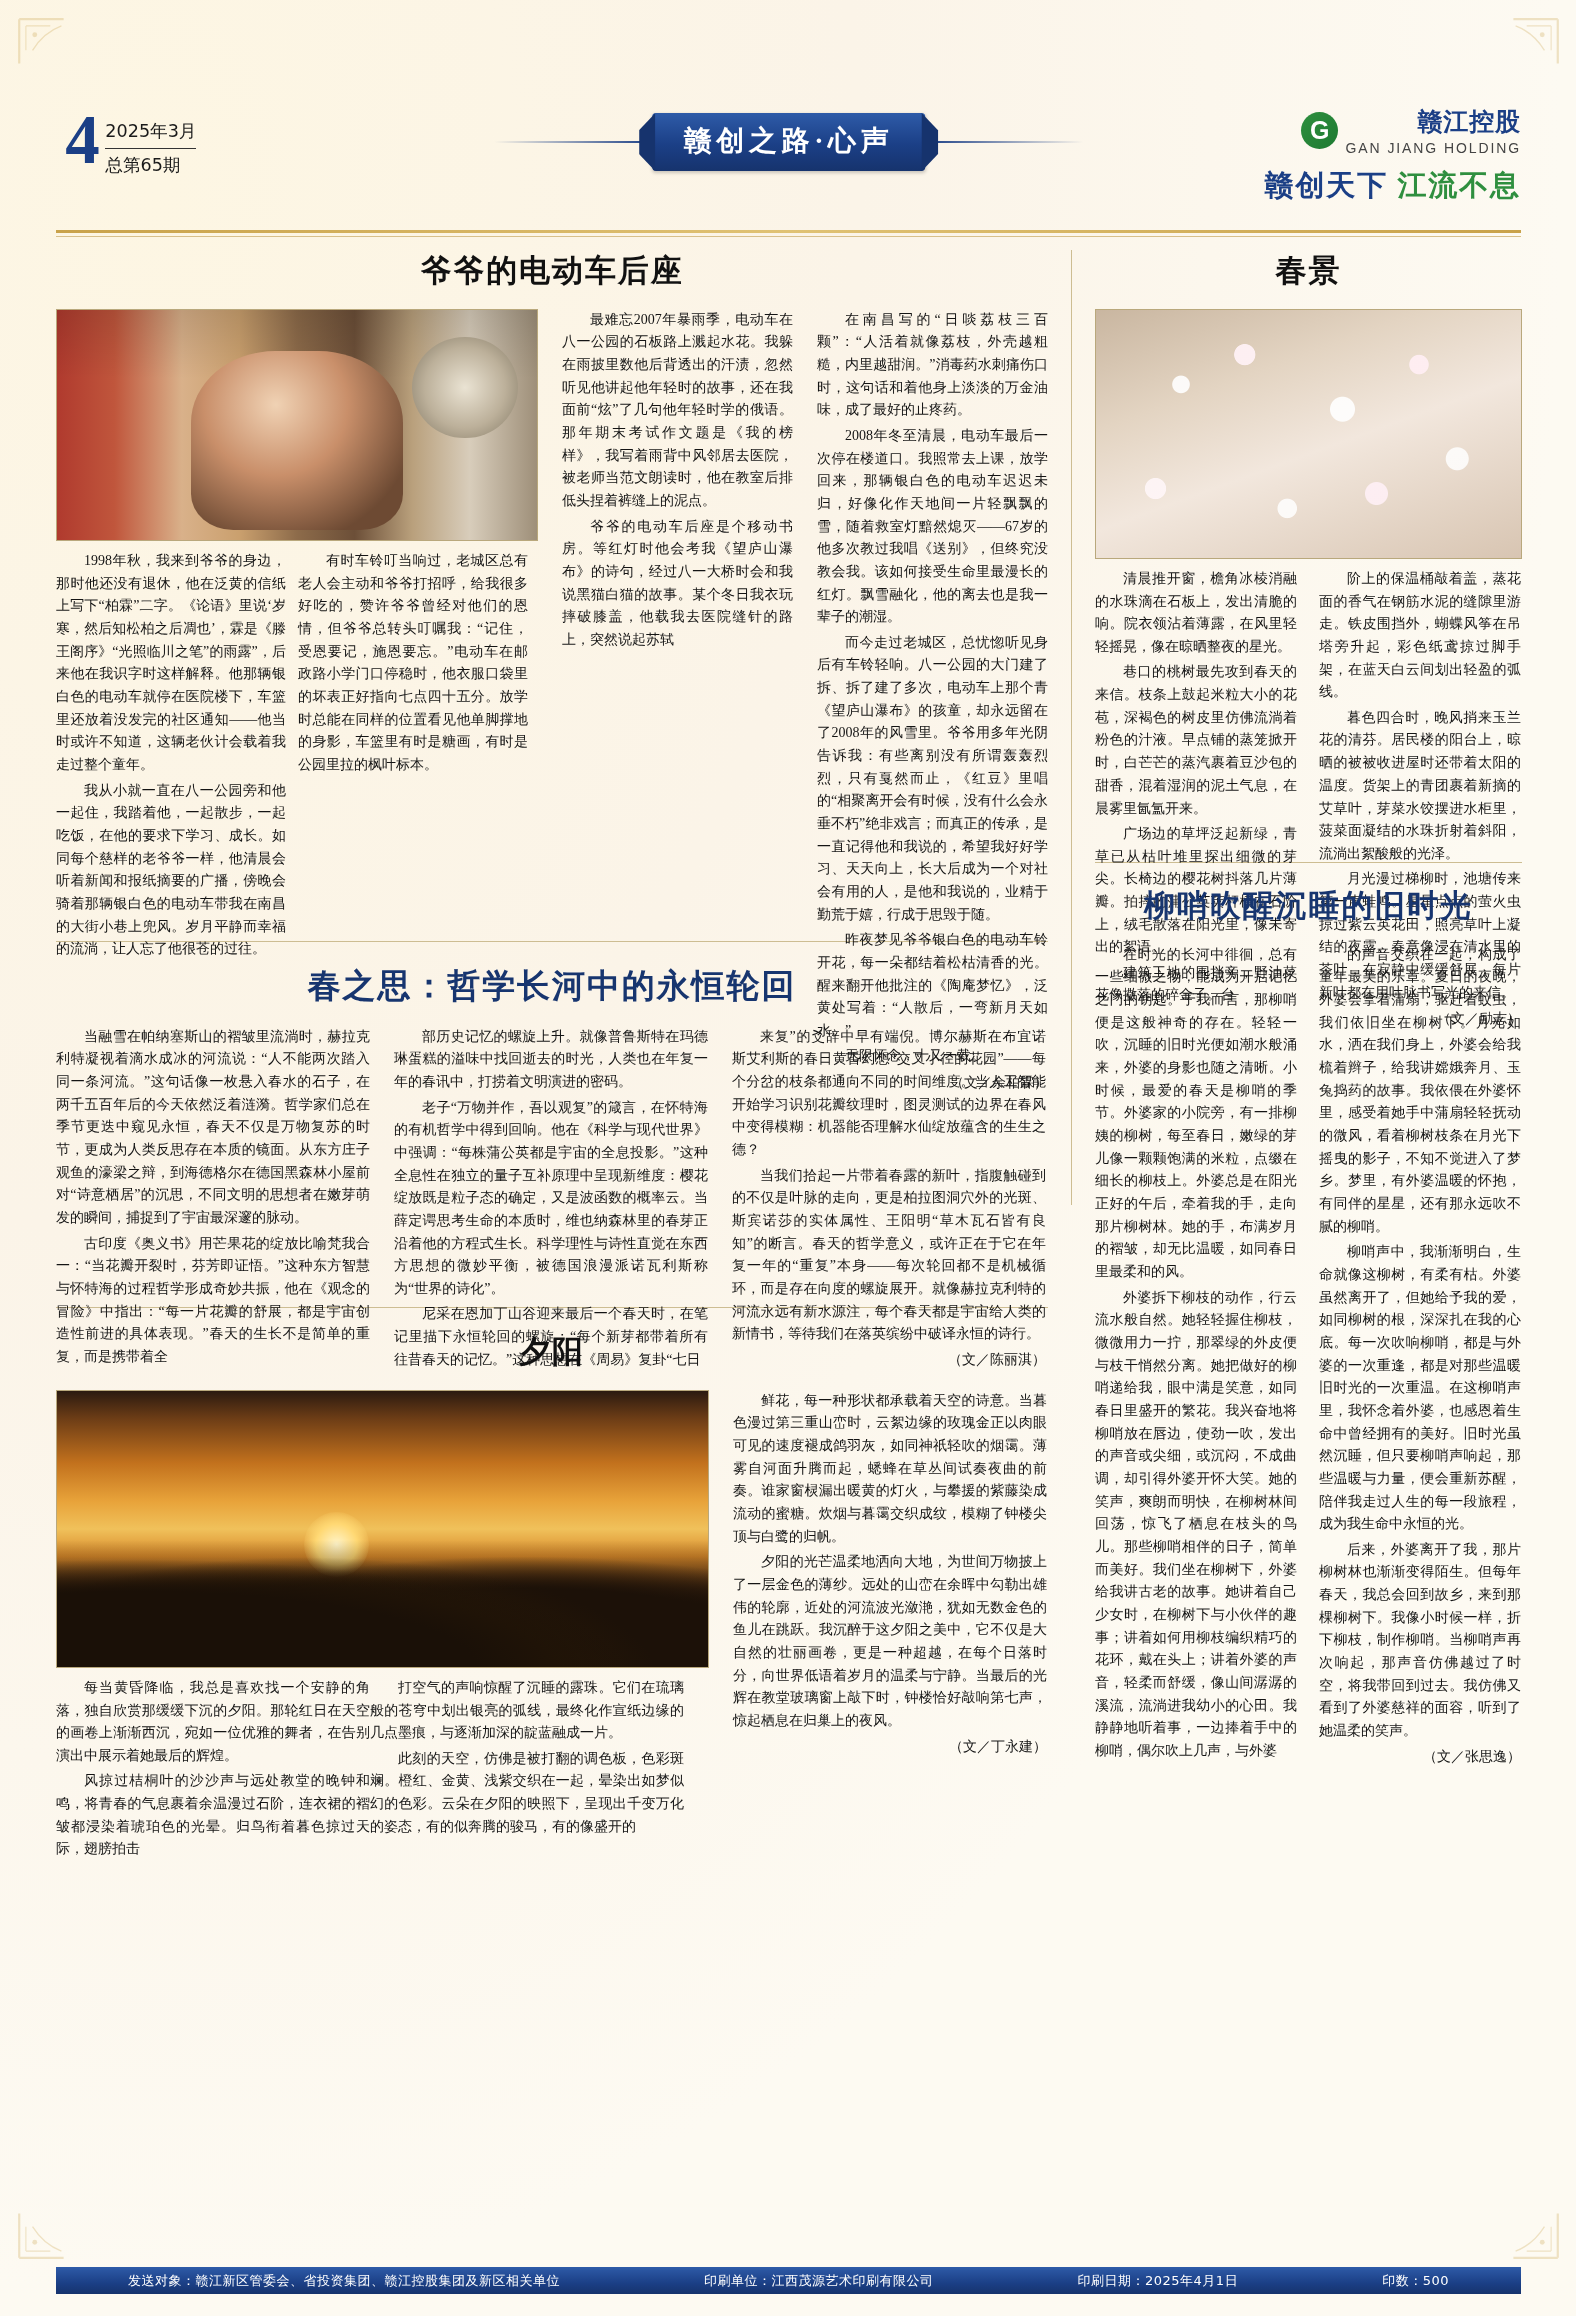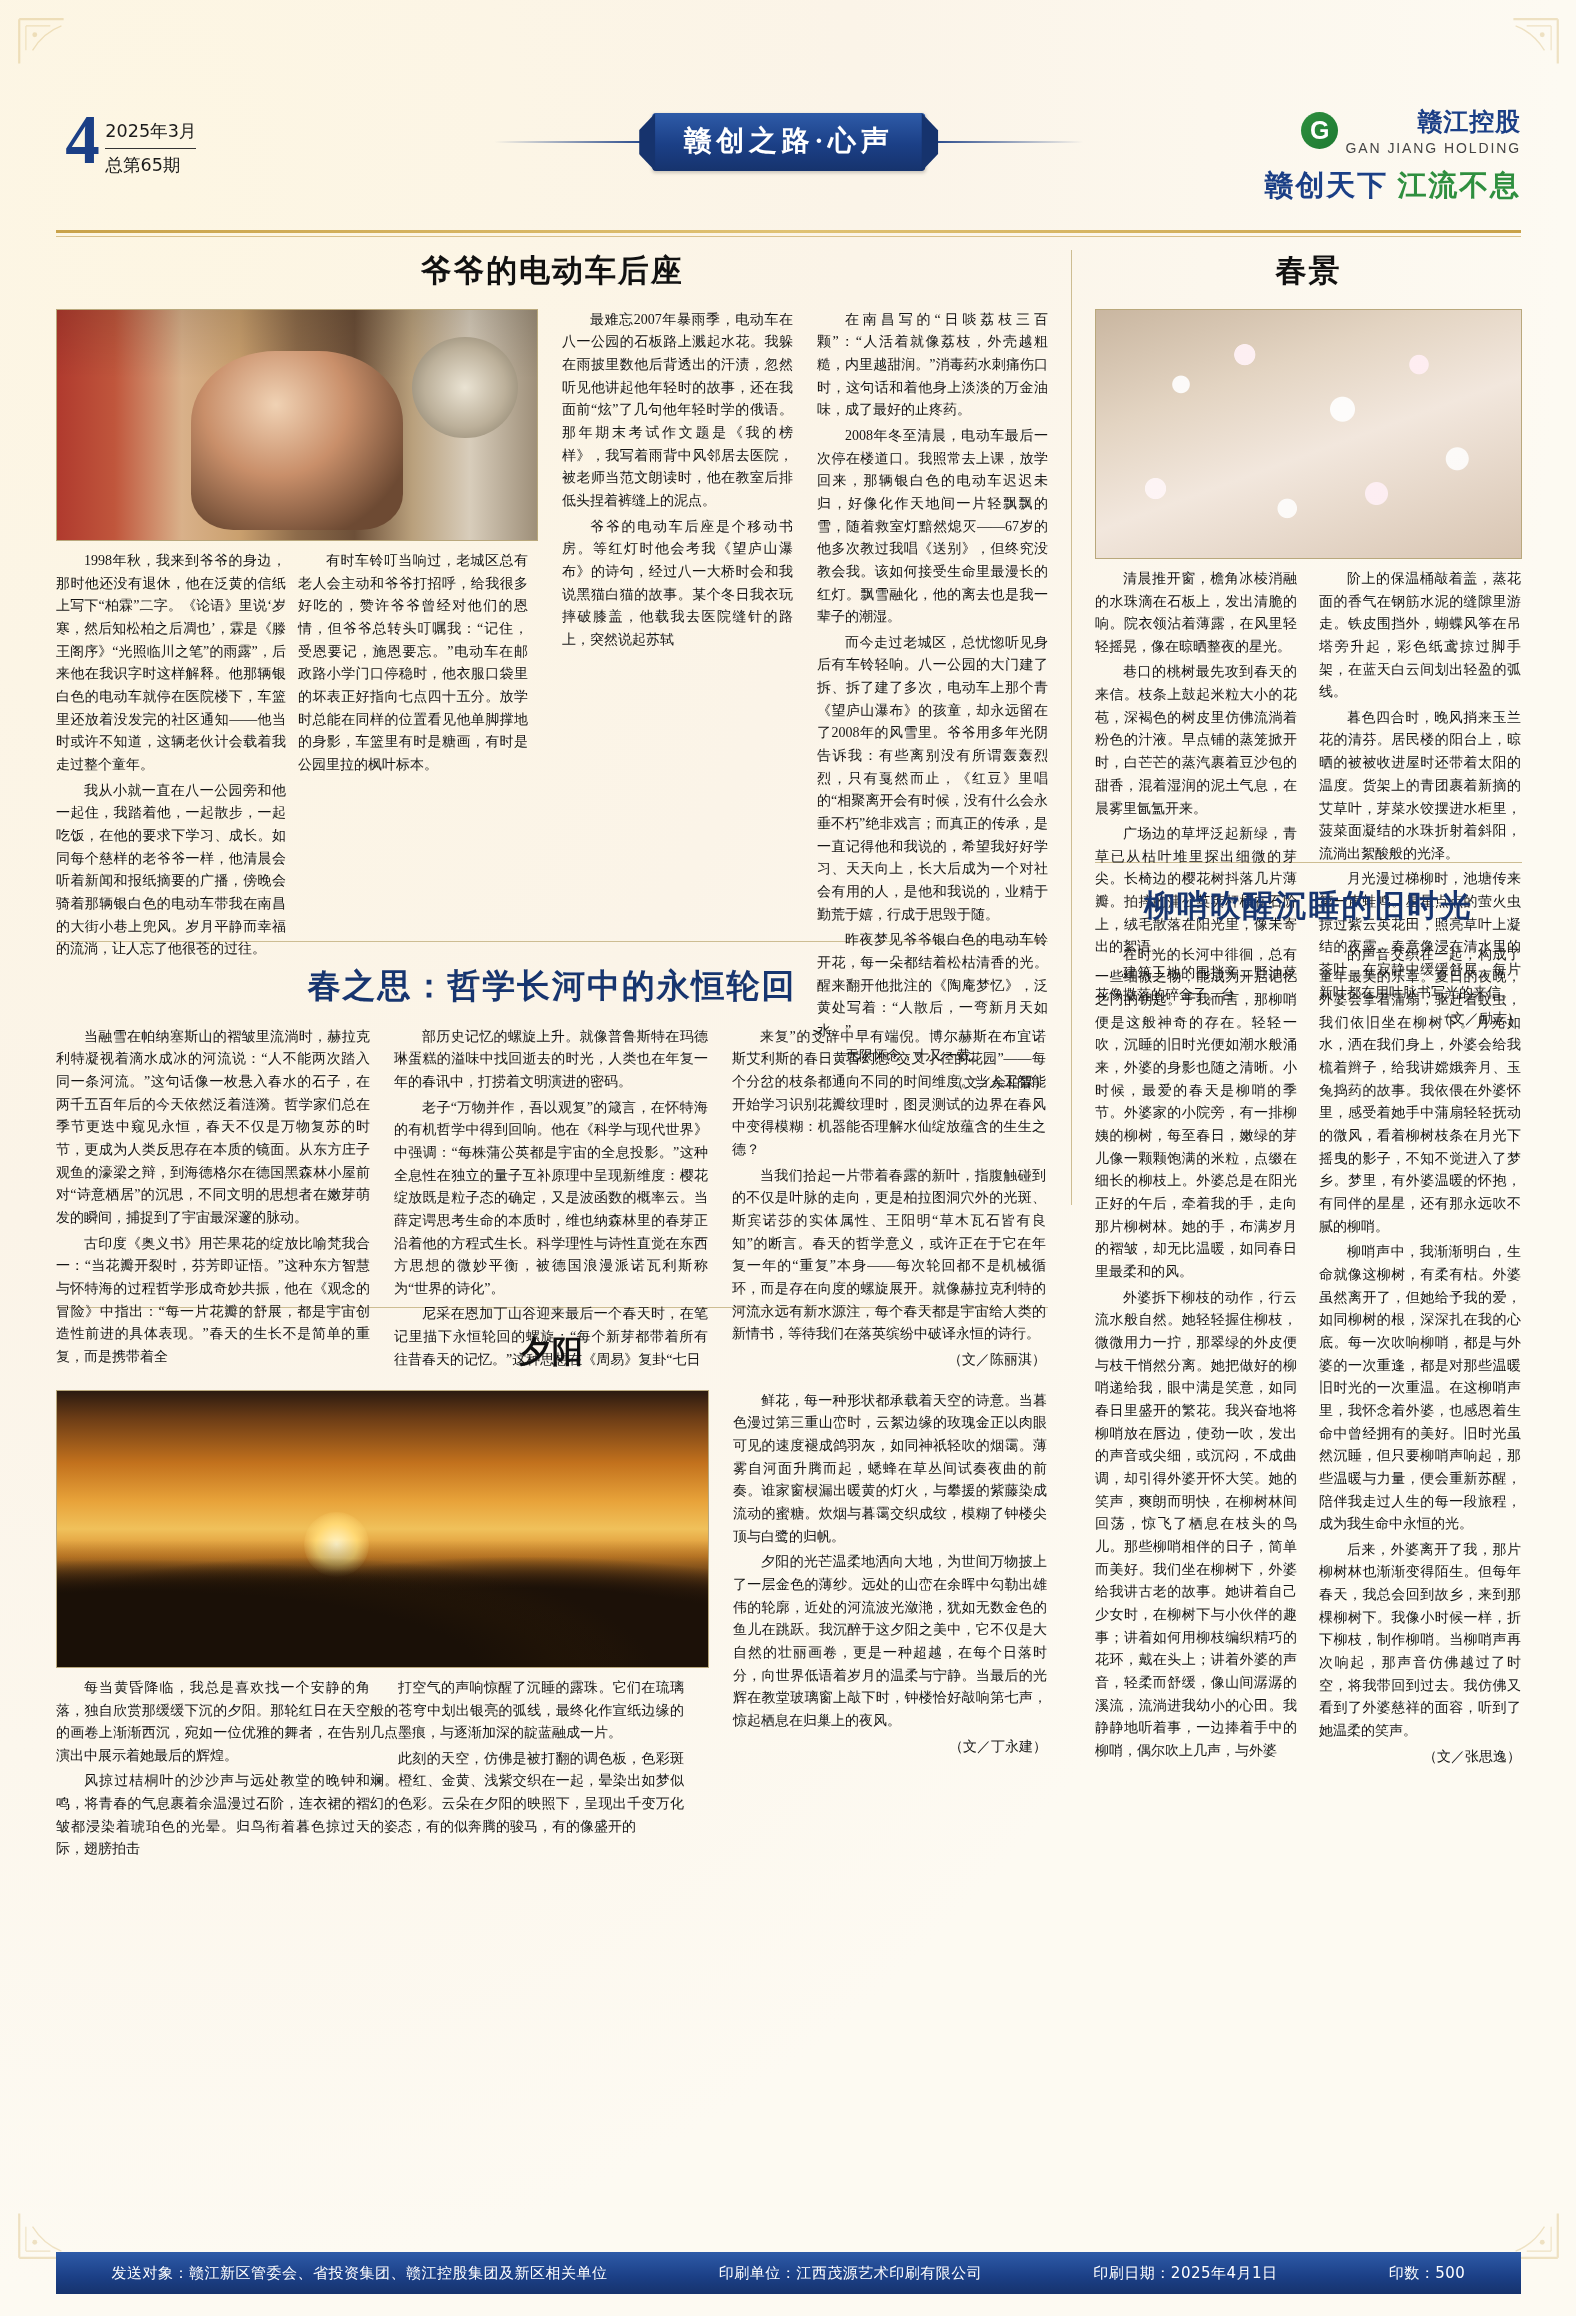--- a/index.html
+++ b/index.html
@@ -255,27 +255,27 @@
       radial-gradient(ellipse at 12% 100%, #1a1007 0 42%, rgba(0,0,0,0) 60%),
       radial-gradient(ellipse at 38% 110%, #241607 0 45%, rgba(0,0,0,0) 62%),
       radial-gradient(ellipse at 72% 105%, #1c1108 0 45%, rgba(0,0,0,0) 62%),
       linear-gradient(180deg, rgba(20,12,7,0) 0%, #140c07 70%);
   }
 
   
   .footer {
     position: absolute;
     left: 56px; right: 56px; bottom: 22px;
-    height: 42px;
+    height: 27px;
     background: linear-gradient(180deg, #2e5ba8 0%, #1b3f86 60%, #16336d 100%);
     color: #fff;
     display: flex;
     align-items: center;
     justify-content: space-around;
-    font-size: 15px;
+    font-size: 13px;
     font-family: "DejaVu Sans", "Liberation Sans", sans-serif;
     letter-spacing: 0.5px;
   }
 </style>
 </head>
 <body>
 
 <div class="page">
 
   <svg class="corner tl" viewBox="0 0 100 100">

